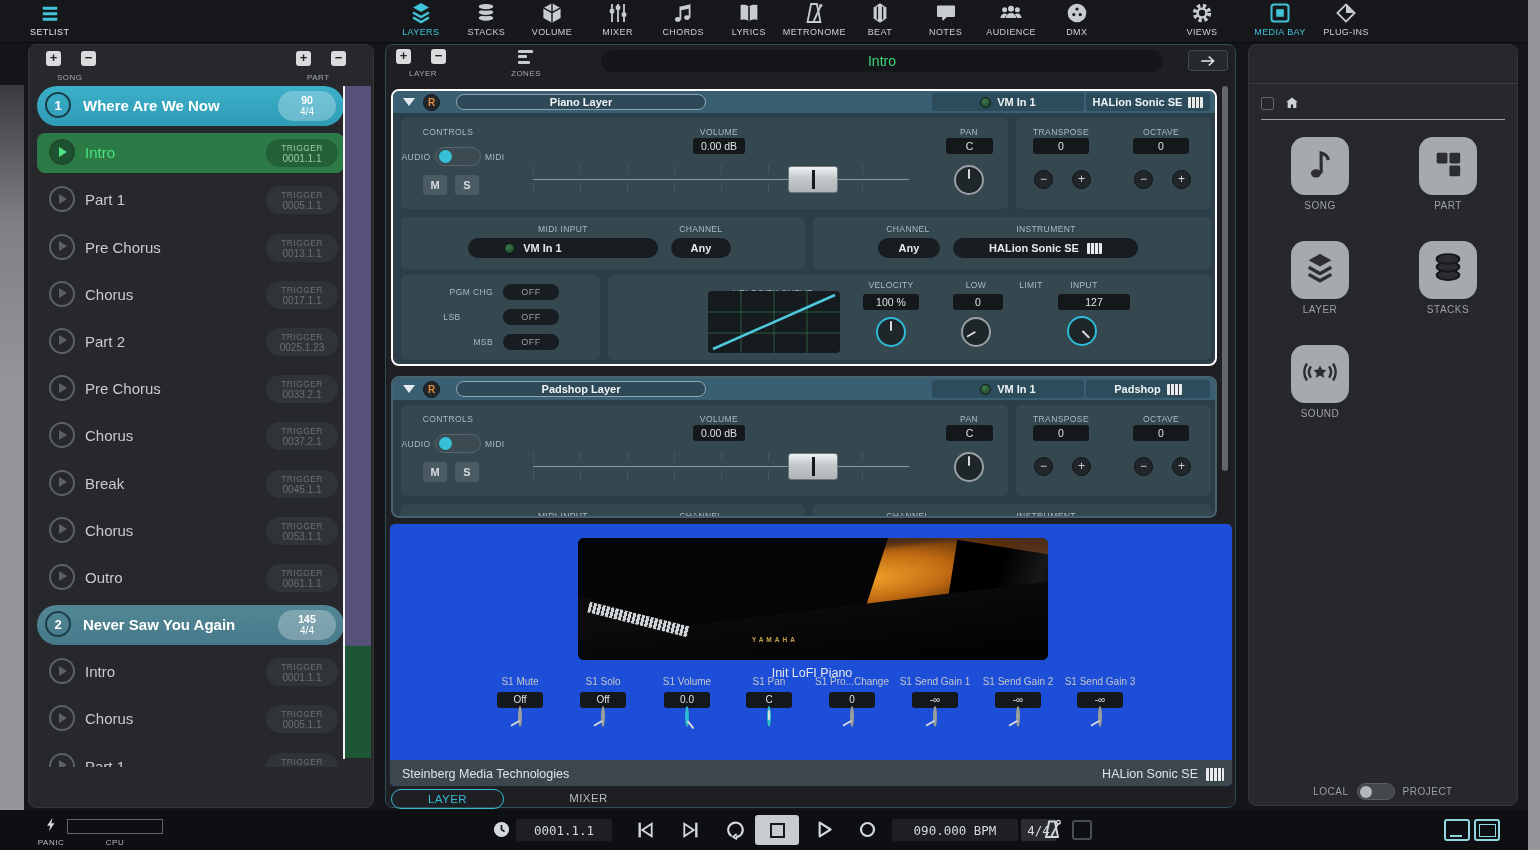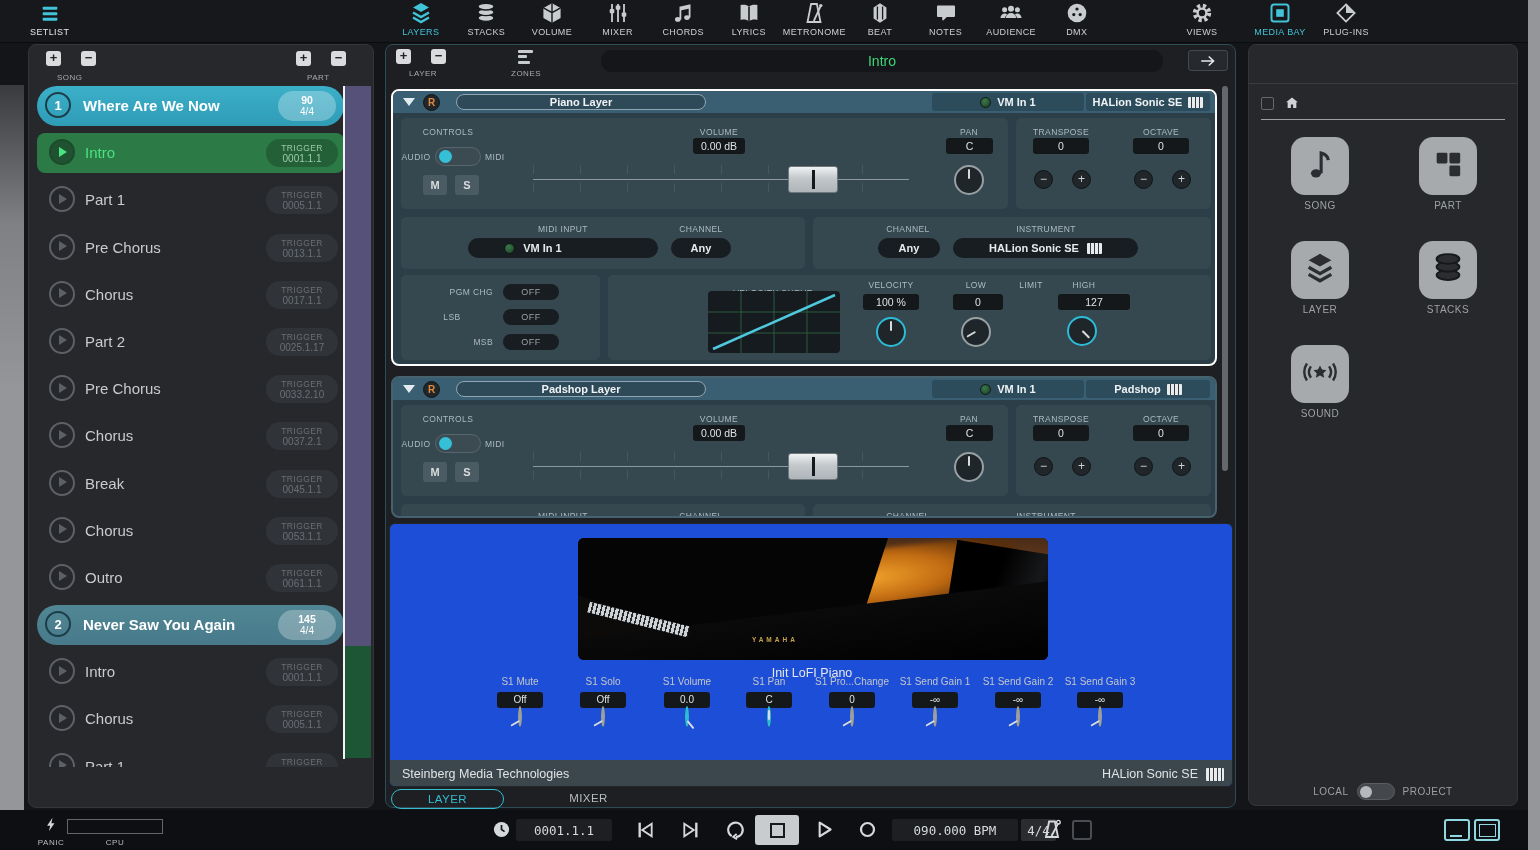--- a/index.html
+++ b/index.html
@@ -373,29 +373,29 @@
       <span class="trig">
         <span class="t1">TRIGGER</span>
             <span class="t2">0017.1.1</span>
           </span>
         </div>
         <div class="row part">
           <span class="play-c"></span>
       <span class="title">Part 2</span>
       <span class="trig">
         <span class="t1">TRIGGER</span>
-            <span class="t2">0025.1.17</span>
+            <span class="t2">0025.1.23</span>
           </span>
         </div>
         <div class="row part">
           <span class="play-c"></span>
       <span class="title">Pre Chorus</span>
       <span class="trig">
         <span class="t1">TRIGGER</span>
-            <span class="t2">0033.2.10</span>
+            <span class="t2">0033.2.1</span>
           </span>
         </div>
         <div class="row part">
           <span class="play-c"></span>
       <span class="title">Chorus</span>
       <span class="trig">
         <span class="t1">TRIGGER</span>
             <span class="t2">0037.2.1</span>
           </span>
         </div>
@@ -550,21 +550,21 @@
   <span class="vbox" style="left:470px;top:203px;width:56px">100 %</span>
   <span class="knob teal" style="left:483px;top:226px">
             <i style="transform:rotate(0deg)"></i>
           </span>
   <span class="slabel" style="left:553px;width:60px;top:189px">LOW</span>
   <span class="vbox" style="left:560px;top:203px;width:50px">0</span>
   <span class="knob" style="left:568px;top:226px">
             <i style="transform:rotate(-120deg)"></i>
           </span>
   <span class="slabel" style="left:608px;width:60px;top:189px">LIMIT</span>
-  <span class="slabel" style="left:661px;width:60px;top:189px">HIGH</span>
+  <span class="slabel" style="left:661px;width:60px;top:189px">INPUT</span>
   <span class="vbox" style="left:665px;top:203px;width:72px">127</span>
   <span class="knob teal" style="left:674px;top:225px">
             <i style="transform:rotate(135deg)"></i>
           </span>
         </section>
         <section class="layer-panel dim" style="top: 331px; height: 142px;">
   <div class="lp-head">
     <span class="tri"></span>
     <span class="rbadge">R</span>
     <span class="lp-name">Padshop Layer</span>

